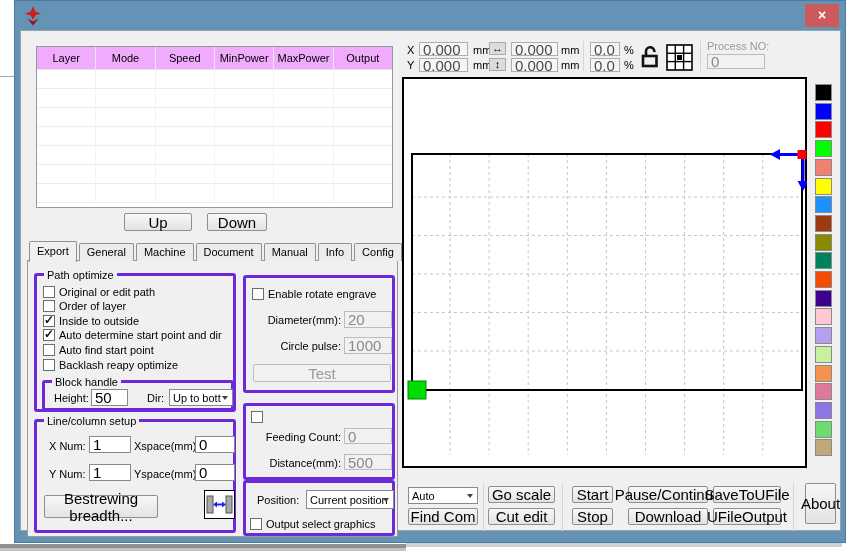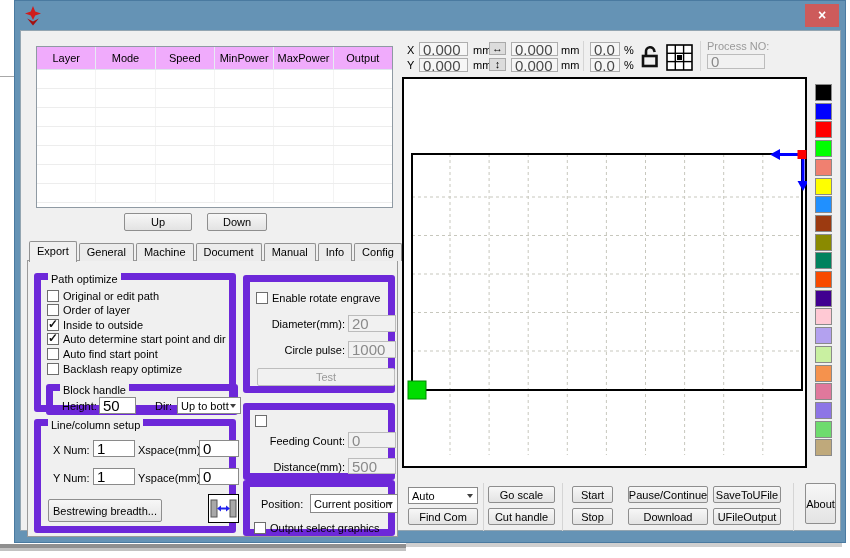--- a/index.html
+++ b/index.html
@@ -28,32 +28,32 @@
     border:1px solid #8f9aa3;}
   .lt-head{display:flex;height:23px;background:#f0abfc;border-bottom:1px solid #dfe6ec;}
   .lt-hcell{flex:1;text-align:center;padding-top:5px;border-right:1px solid #e6ecf2;font-size:11px;}
   .lt-hcell:last-child{border-right:none;}
   .lt-row{display:flex;height:19px;border-bottom:1px solid #ededed;}
   .lt-cell{flex:1;border-right:1px solid #f3f3f3;}
   .lt-cell:last-child{border-right:none;}
 
   
   .btn{position:absolute;background:linear-gradient(#f7f7f7,#e3e3e3);border:1px solid #8e8e8e;
-    border-radius:2px;text-align:center;font-size:11px;display:flex;align-items:center;justify-content:center;cursor:default;}
+    border-radius:2px;text-align:center;font-size:15px;display:flex;align-items:center;justify-content:center;cursor:default;}
   .btn.disabled{color:#9a9a9a;background:#f1f1f1;border-color:#bdbdbd;}
 
   
   .tabstrip{position:absolute;left:8px;top:209px;height:21px;display:flex;align-items:flex-end;gap:2px;z-index:3;}
   .tab{background:#ececec;border:1px solid #919191;border-bottom:none;border-radius:2px 2px 0 0;
     padding:0 7px;height:18px;line-height:17px;font-size:11px;cursor:default;}
   .tab.active{background:#f0f0f0;height:21px;line-height:19px;margin-bottom:-1px;z-index:4;}
   .tabpanel{position:absolute;left:6px;top:229px;width:371px;height:277px;border:1px solid #9a9a9a;background:#f0f0f0;}
 
   
-  .group{position:absolute;border:7px solid #6d28d9;border-radius:3px;}
+  .group{position:absolute;border:3px solid #6d28d9;border-radius:3px;}
   .glabel{position:absolute;top:-7px;left:7px;background:#f0f0f0;padding:0 3px;font-size:11px;white-space:nowrap;}
 
   
   .cbrow{position:absolute;left:6px;display:flex;align-items:center;height:13px;white-space:nowrap;}
   .cb{width:12px;height:12px;background:#fff;border:1px solid #6d6d6d;display:inline-block;position:relative;flex:0 0 12px;}
   .cb.checked::after{content:"\2713";position:absolute;left:0px;top:-3px;font-size:12px;font-weight:bold;color:#111;}
   .cblabel{margin-left:4px;font-size:11px;}
 
   
   .input{position:absolute;background:#fff;border:1px solid #8a8a8a;font-size:15px;
@@ -350,21 +350,21 @@
         <div class="swatch" style="left: 794px; top: 389.6px; background: rgb(110, 219, 110);"></div>
         <div class="swatch" style="left: 794px; top: 408.3px; background: rgb(191, 169, 123);"></div>
       </div>
 
     <div class="sepv" style="left:462px;top:452px;height:48px"></div>
     <div class="sepv" style="left:541px;top:452px;height:48px"></div>
     <div class="sepv" style="left:772px;top:452px;height:48px"></div>
     <div class="select" style="left:387px;top:456px;width:70px;height:17px">Auto</div>
     <div class="btn" style="left:387px;top:477px;width:70px;height:17px">Find Com</div>
     <div class="btn" style="left:467px;top:455px;width:67px;height:17px">Go scale</div>
-    <div class="btn" style="left:467px;top:477px;width:67px;height:17px">Cut handle</div>
+    <div class="btn" style="left:467px;top:477px;width:67px;height:17px">Cut edit</div>
     <div class="btn" style="left:551px;top:455px;width:41px;height:17px">Start</div>
     <div class="btn" style="left:551px;top:477px;width:41px;height:17px">Stop</div>
     <div class="btn" style="left:607px;top:455px;width:80px;height:17px">Pause/Continue</div>
     <div class="btn" style="left:607px;top:477px;width:80px;height:17px">Download</div>
     <div class="btn" style="left:692px;top:455px;width:68px;height:17px">SaveToUFile</div>
     <div class="btn" style="left:692px;top:477px;width:68px;height:17px">UFileOutput</div>
     <div class="btn" style="left:784px;top:452px;width:31px;height:41px">About</div>
   </div>
 </div>
 

